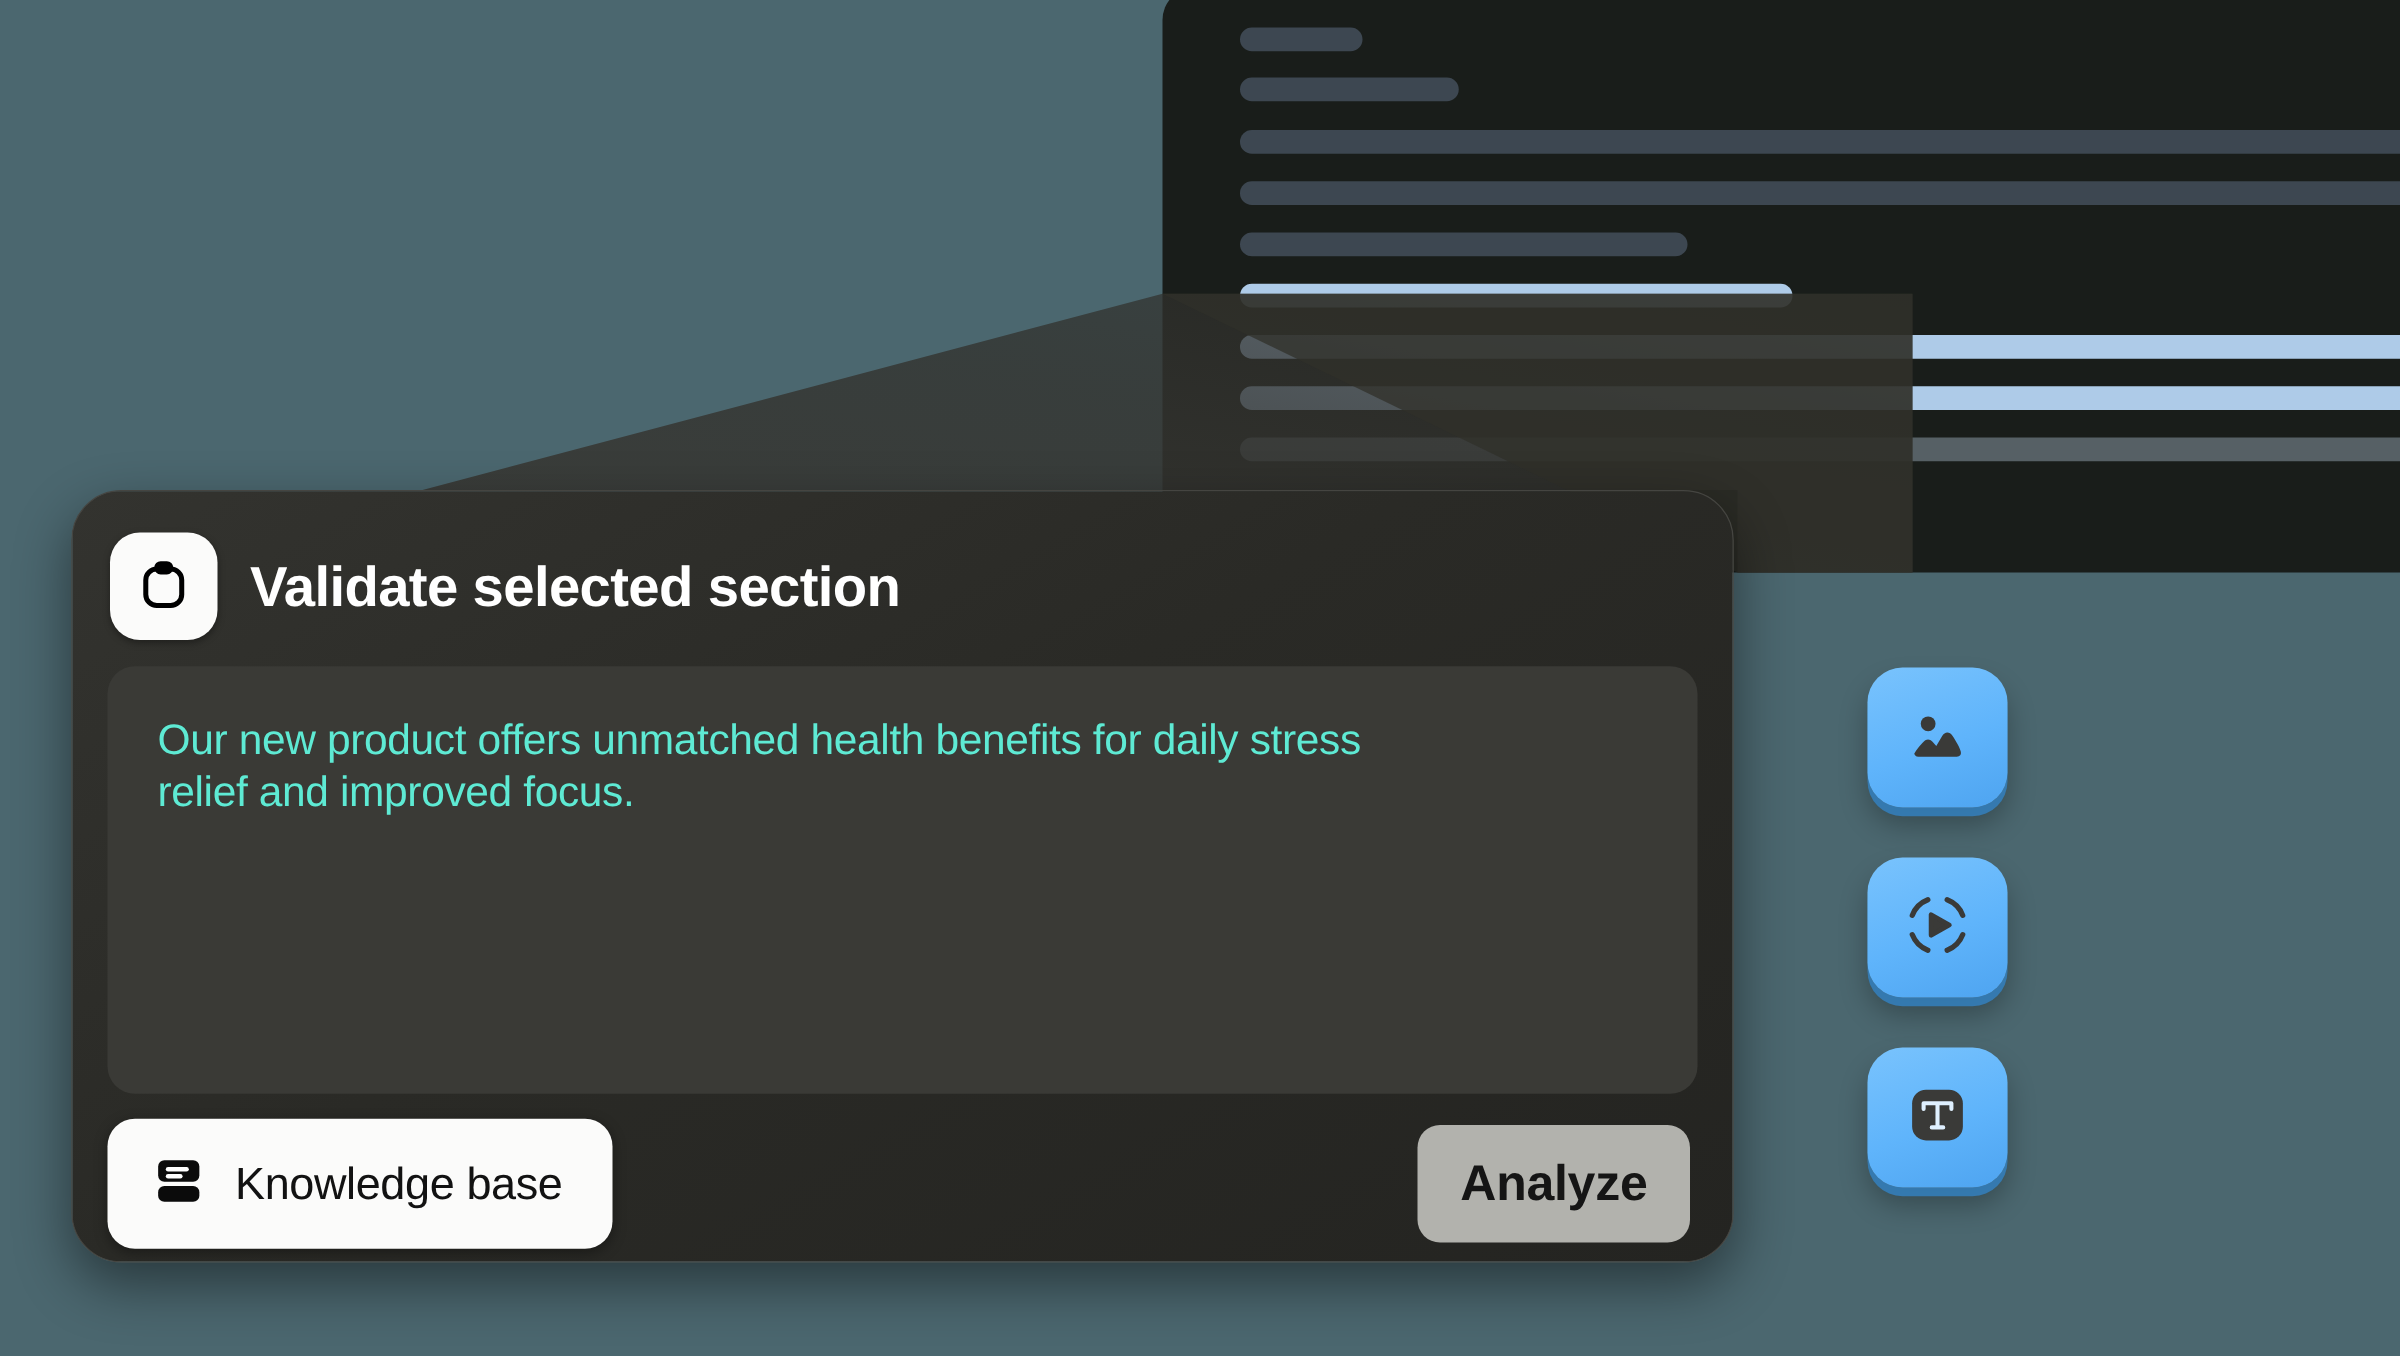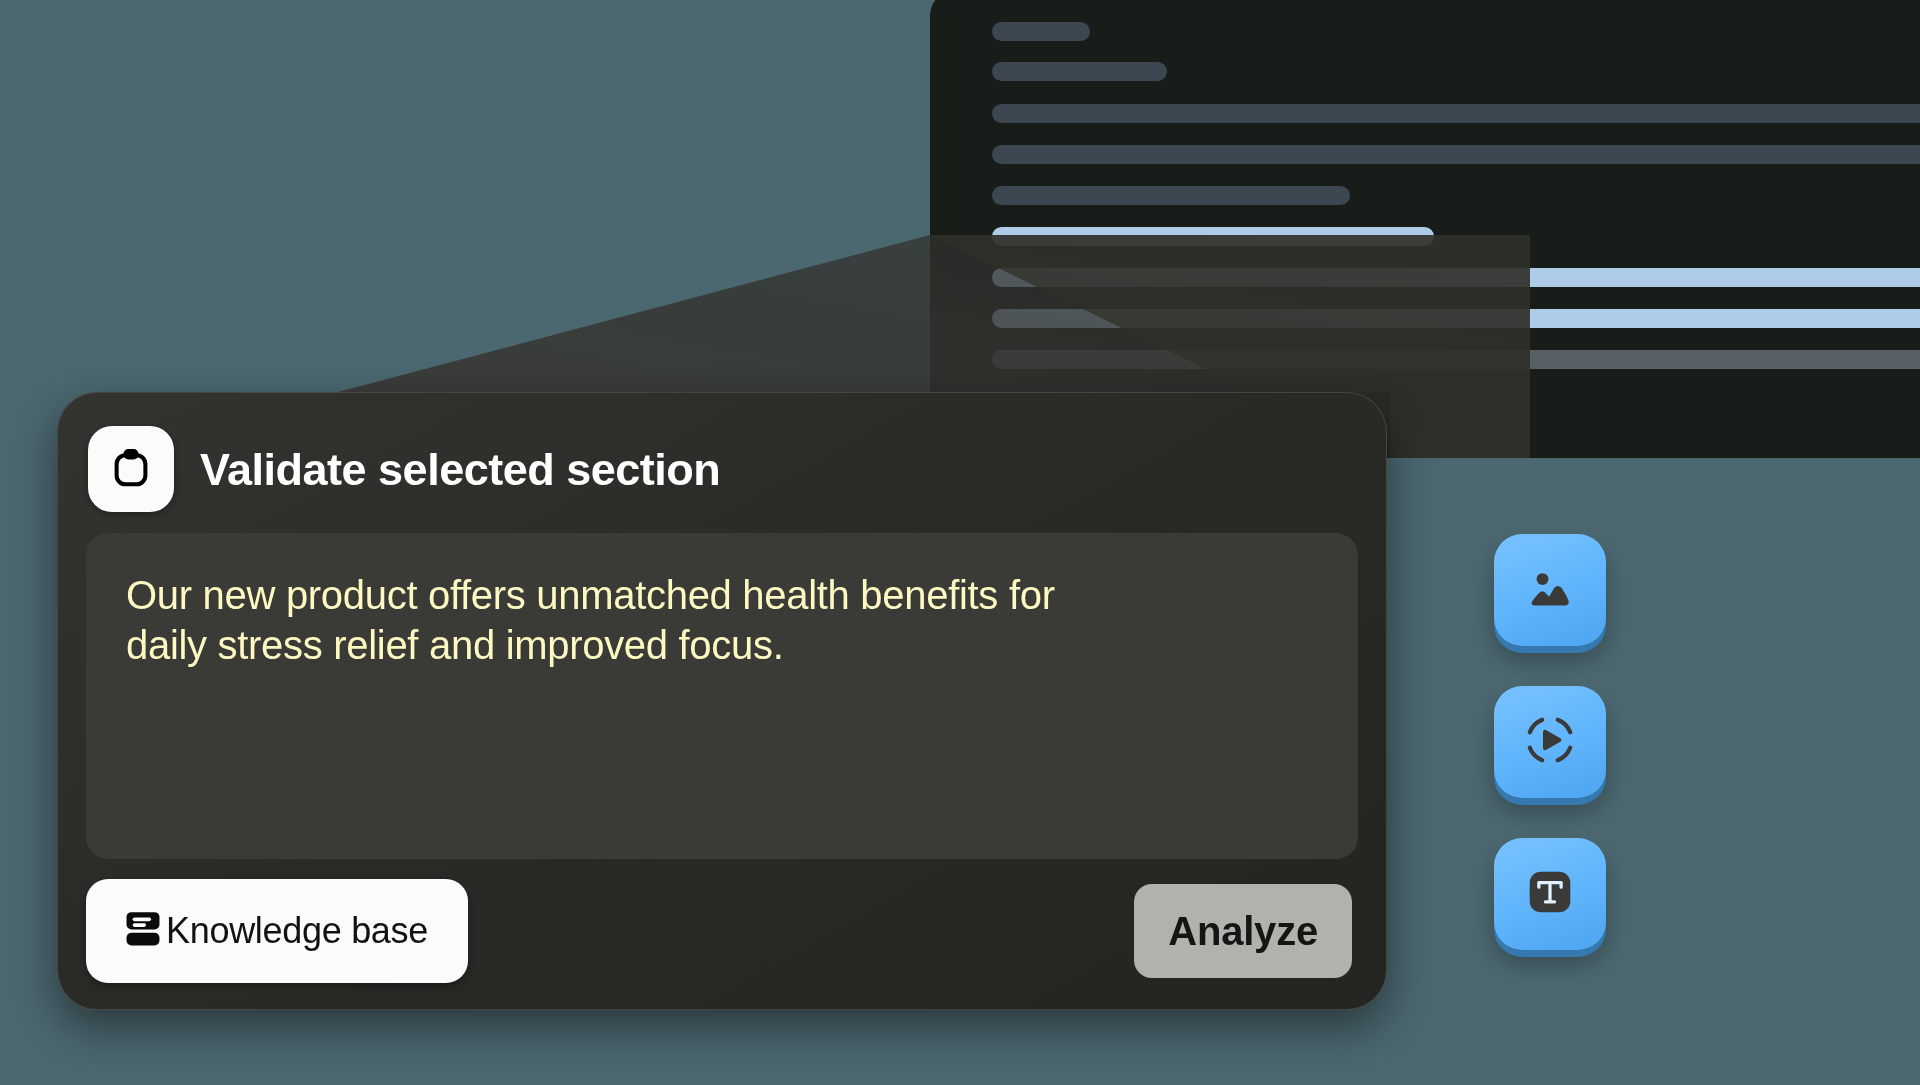--- a/index.html
+++ b/index.html
@@ -50,21 +50,21 @@
     width: 1330px; height: 618px;
     background: linear-gradient(150deg, #33332f 0%, #2a2a26 45%, #242421 100%);
     border-radius: 40px;
     border: 1px solid #454541;
     box-shadow: 0 18px 44px rgba(0,0,0,.45);
     overflow: hidden;
   }
   #dialog-inner {
     position: absolute;
     inset: 0;
-    padding: 26px 28px 26px 28px;
+    padding: 26px 28px 10px 28px;
     display: flex;
     flex-direction: column;
   }
 
   
   #dialog-header {
     display: flex;
     align-items: center;
     gap: 26px;
     height: 100px;
@@ -91,39 +91,40 @@
   
   #content-box {
     margin-top: 14px;
     flex: 1 1 auto;
     background: #3a3a36;
     border-radius: 22px;
     padding: 38px 40px;
     min-height: 0;
   }
   #content-text {
-    color: #fef9c3;
-    font-size: 40px;
+    color: #5eead4;
+    font-size: 34px;
     line-height: 1.24;
     letter-spacing: -0.3px;
     max-width: 1010px;
   }
 
   
   #dialog-footer {
     margin-top: 20px;
     height: 104px;
     display: flex;
     align-items: center;
     justify-content: space-between;
     flex: 0 0 auto;
   }
   #kb-pill {
     display: flex;
     align-items: center;
+    gap: 22px;
     background: #fbfbfa;
     border-radius: 22px;
     height: 104px;
     padding: 0 40px 0 34px;
     box-shadow: 0 3px 10px rgba(0,0,0,.35);
   }
   #kb-label {
     color: #121212;
     font-size: 36px;
     letter-spacing: -0.3px;

